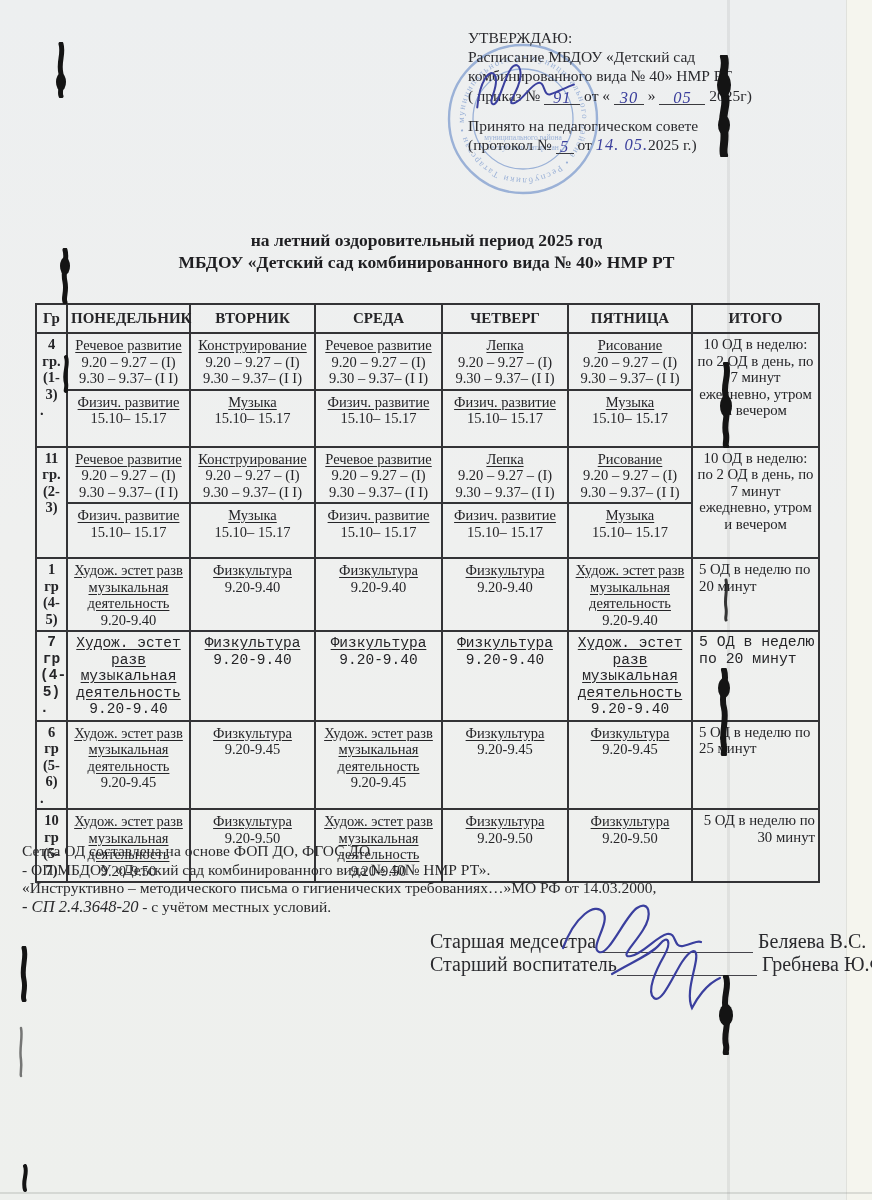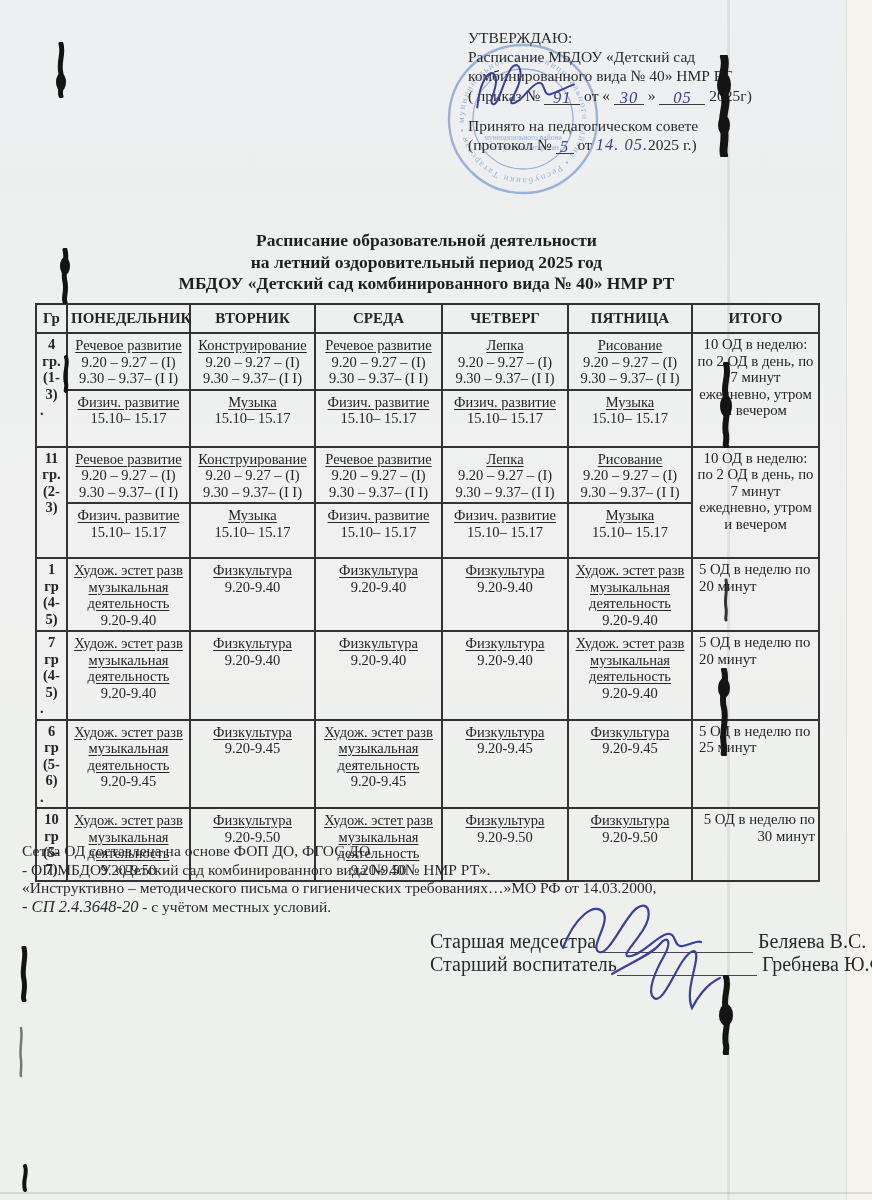--- a/index.html
+++ b/index.html
@@ -36,21 +36,21 @@
 
   
   table.schedule { position:absolute; left:35px; top:303px; width:783px;
     border-collapse:collapse; table-layout:fixed; text-align:center;
     font-size:14.5px; line-height:16.5px; color:#252528; }
   .schedule th, .schedule td { border:2px solid #333336; padding:2px 3px; vertical-align:top; }
   .schedule th { font-size:15px; font-weight:bold; vertical-align:middle;border-radius:11px; }
   tr.head { height:29px; }
   tr.r1a{ height:56px; } tr.r1b{ height:57px; }
   tr.r2a{ height:50px; } tr.r2b{ height:55px; }
-  tr.r3{ height:63px; } tr.r4{ height:68px; } tr.r5{ height:70px; } tr.r6{ height:65px; }
+  tr.r3{ height:63px; } tr.r4{ height:68px;font-family:Liberation Mono, monospace; } tr.r5{ height:70px; } tr.r6{ height:65px; }
   .grp { font-weight:bold; font-size:14.5px; padding-top:3px; }
   .u { text-decoration:underline; text-underline-offset:2px; }
   .tot { font-size:14.8px; padding-top:3px; }
   td.cell { padding-top:3px;margin-left:32px; }
 
   
   .footnotes { position:absolute; left:22px; top:842px; width:660px;
     font-size:15.5px; line-height:18.6px; color:#2a2a2c; }
   .footnotes .it { font-style:italic; font-size:16.5px; }
 
@@ -110,21 +110,20 @@
       <span>от</span>
       <span class="hand">14. 05.</span><span>2025 г.)</span>
     </div>
   </div>
 
   <svg class="sig" style="left:470px; top:60px; transform:rotate(-4deg)" width="110" height="55" viewBox="0 0 110 55">
     <path stroke-width="2" d="M6,44 C10,18 22,4 26,14 C30,24 16,40 22,42 C28,44 36,12 44,6 C52,0 54,14 48,26 C42,38 36,44 44,42 C52,40 60,26 68,24 C76,22 72,38 80,36 C88,34 96,30 104,28"></path>
   </svg>
 
   <div class="doc-title">
-    <div>Расписание образовательной деятельности</div>
     <div>на  летний  оздоровительный  период  2025 год</div>
     <div>МБДОУ «Детский сад комбинированного вида № 40» НМР РТ</div>
   </div>
 
   <table class="schedule">
     <colgroup>
       <col style="width:31px">
         <col style="width:123px">
         <col style="width:125px">
       <col style="width:127px">

